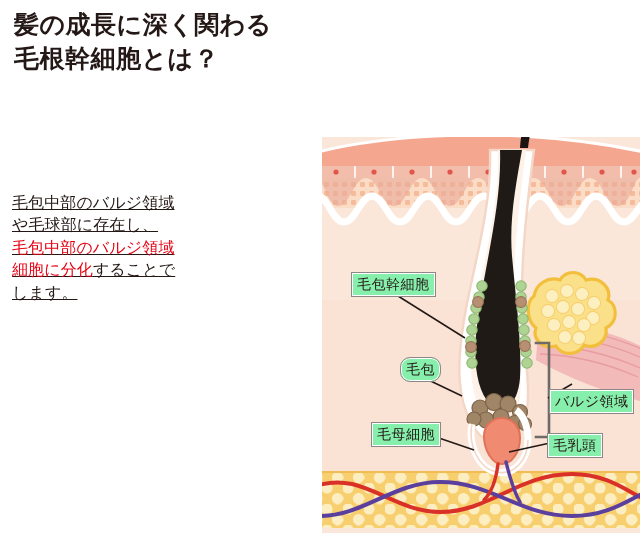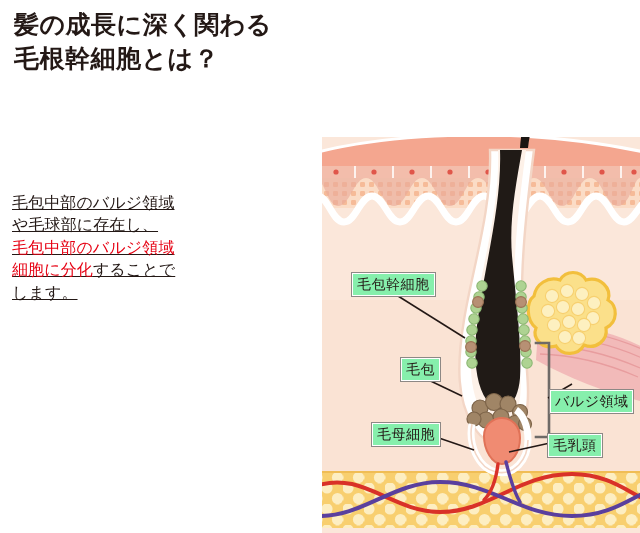--- a/index.html
+++ b/index.html
@@ -38,21 +38,21 @@
     border:1px solid #8d8885;
     box-shadow:0 0 0 1px #ffffff inset;
     color:#231815;
     font-size:14px;
     line-height:1;
     padding:4px 5px 5px 5px;
     white-space:nowrap;
     letter-spacing:0.5px;
   }
   #lbl-stem  {left:351px;top:272px;}
-  #lbl-foll  {left:400px;top:357px;}
+  #lbl-foll  {left:400px;top:357px;border-radius:10px;}
   #lbl-bulge {left:549px;top:389px;}
   #lbl-matrix{left:371px;top:422px;}
   #lbl-papil {left:547px;top:433px;}
 </style>
 </head>
 <body>
 
 <div id="title-block">髪の成長に深く関わる
 毛根幹細胞とは？</div>
 

